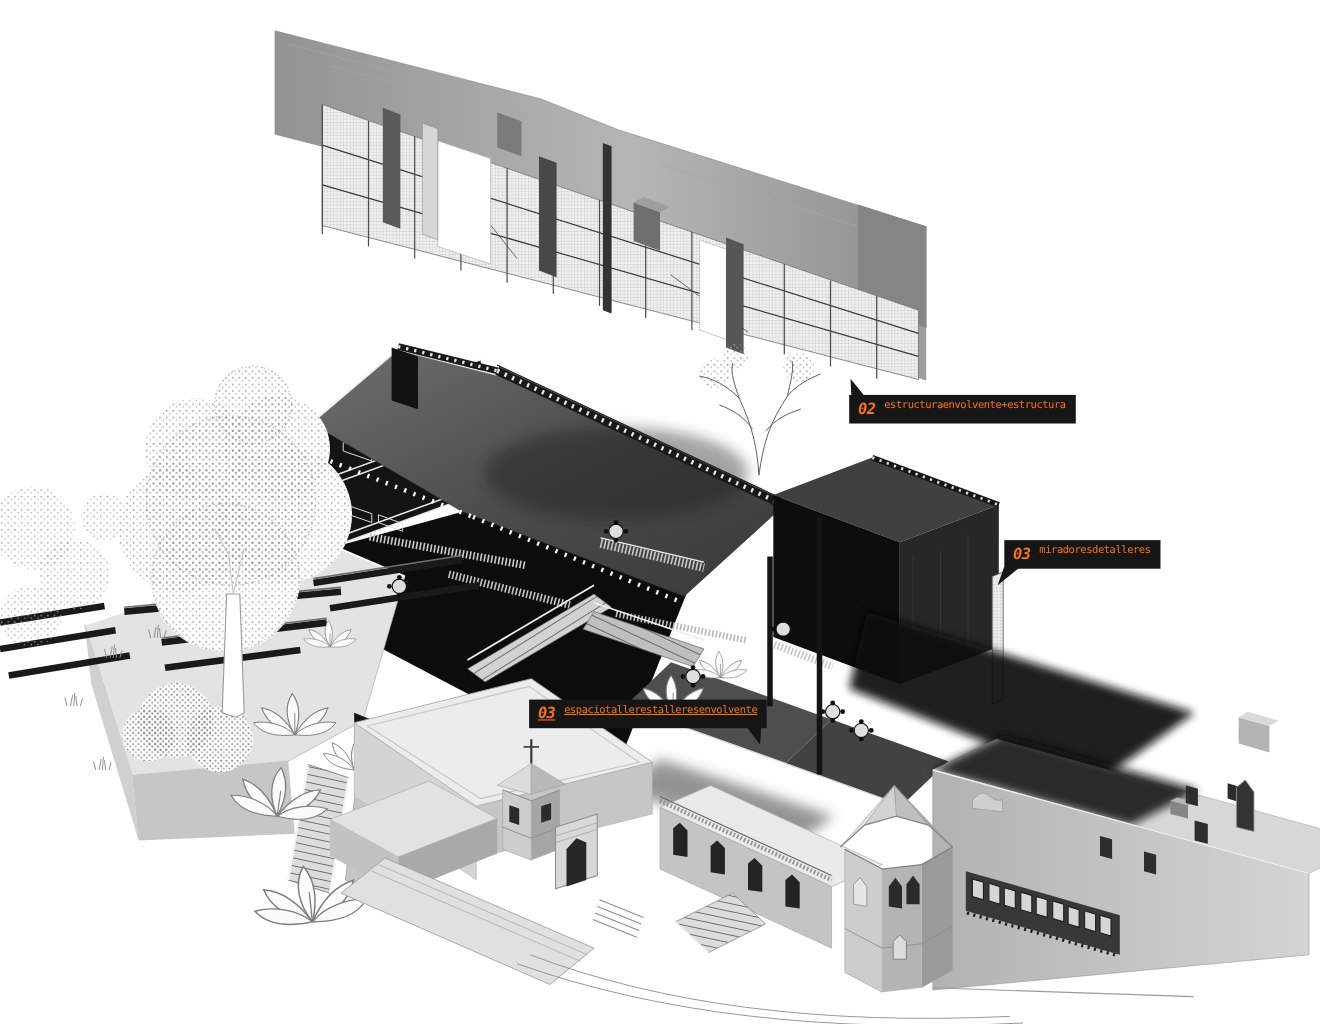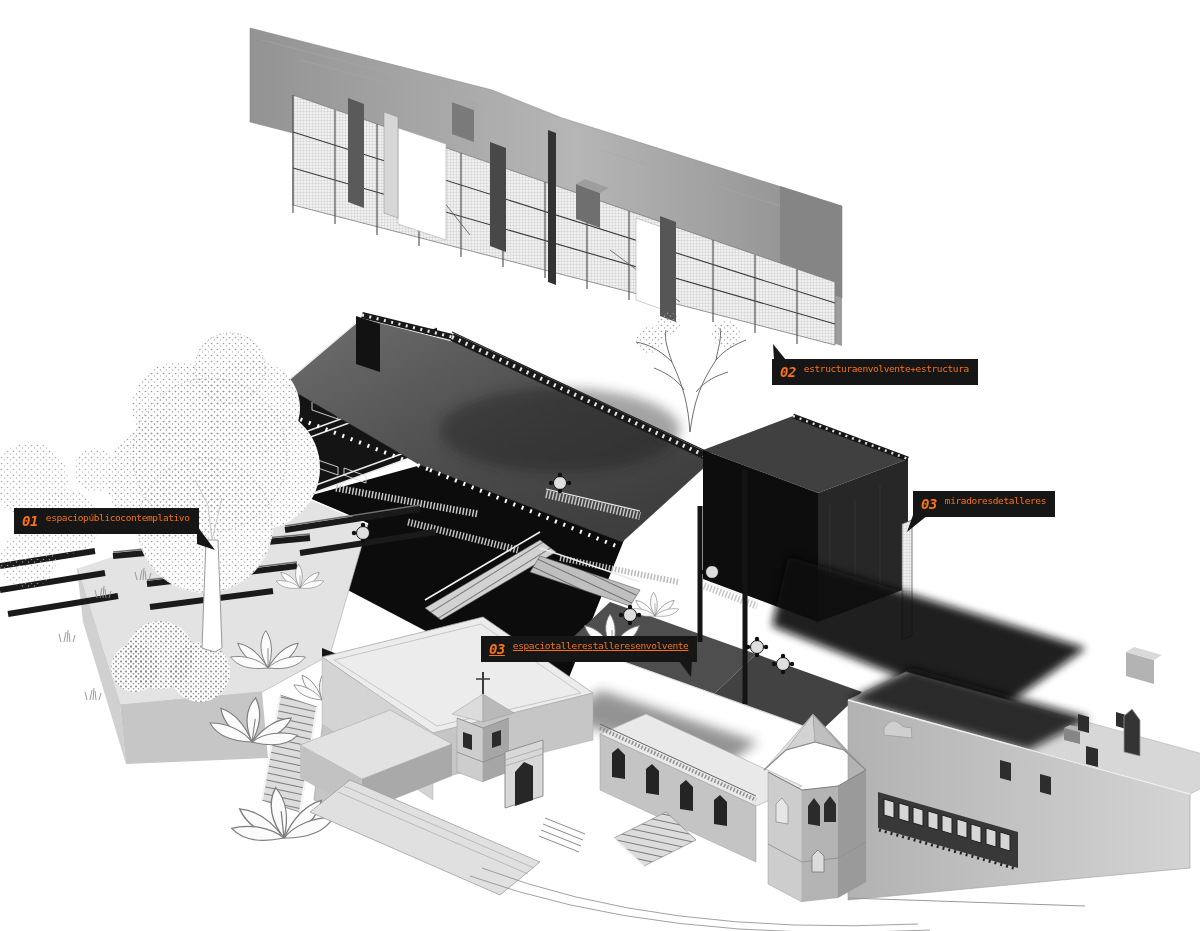--- a/index.html
+++ b/index.html
@@ -406,31 +406,20 @@
   <g>
     <use href="#table" x="363" y="533"></use>
     <use href="#table" x="560" y="483"></use>
     <use href="#table" x="630" y="615"></use>
     <use href="#table" x="712" y="572"></use>
     <use href="#table" x="757" y="647"></use>
     <use href="#table" x="783" y="664"></use>
   </g>
 </svg>
 
-  <div class="callout c01">
-    <span class="num">01</span>
-    <span class="lines">
-      <span>espacio</span>
-      <span>público</span>
-      <span>contemplativo</span>
-    </span>
-    <svg class="tail t01" width="20" height="28">
-        <polygon points="0,2 0,20 18,26" fill="#161616"></polygon>
-      </svg>
-  </div>
 
   <div class="callout c02">
     <span class="num">02</span>
     <span class="lines">
       <span>estructura</span>
       <span>envolvente</span>
       <span>+estructura</span>
     </span>
     <svg class="tail t02" width="16" height="16">
         <polygon points="0,0 13,16 1,16" fill="#161616"></polygon>

